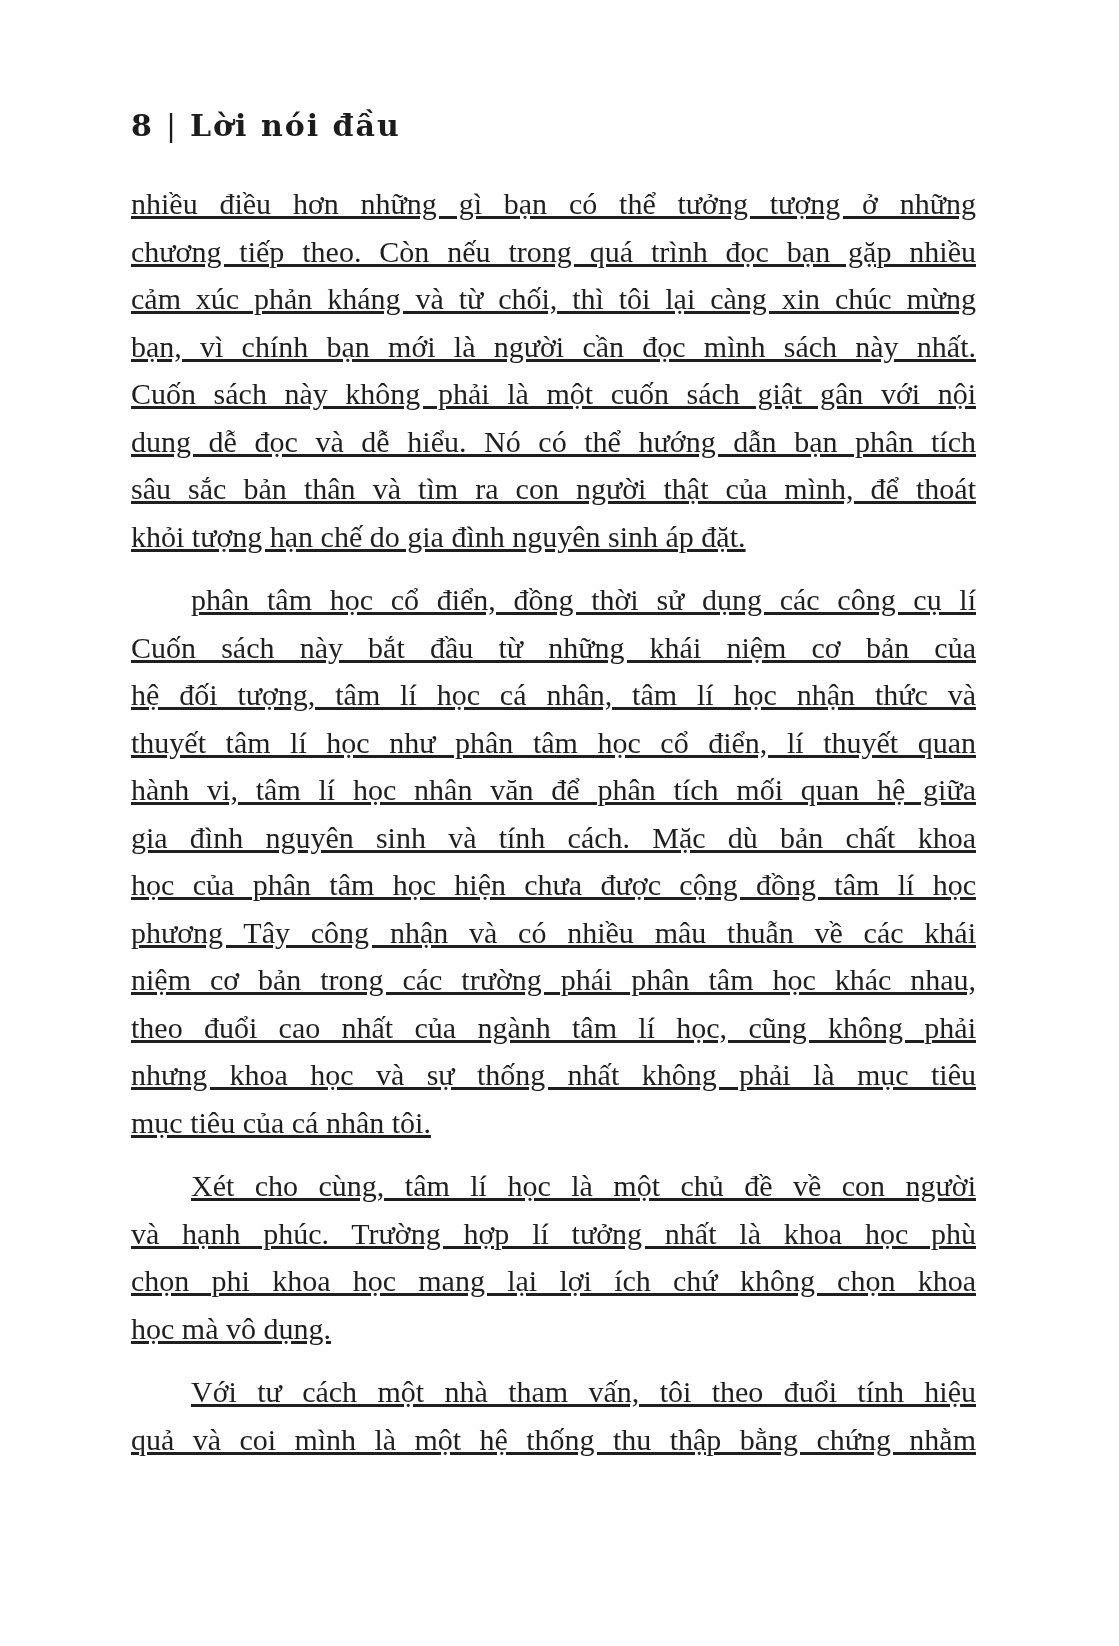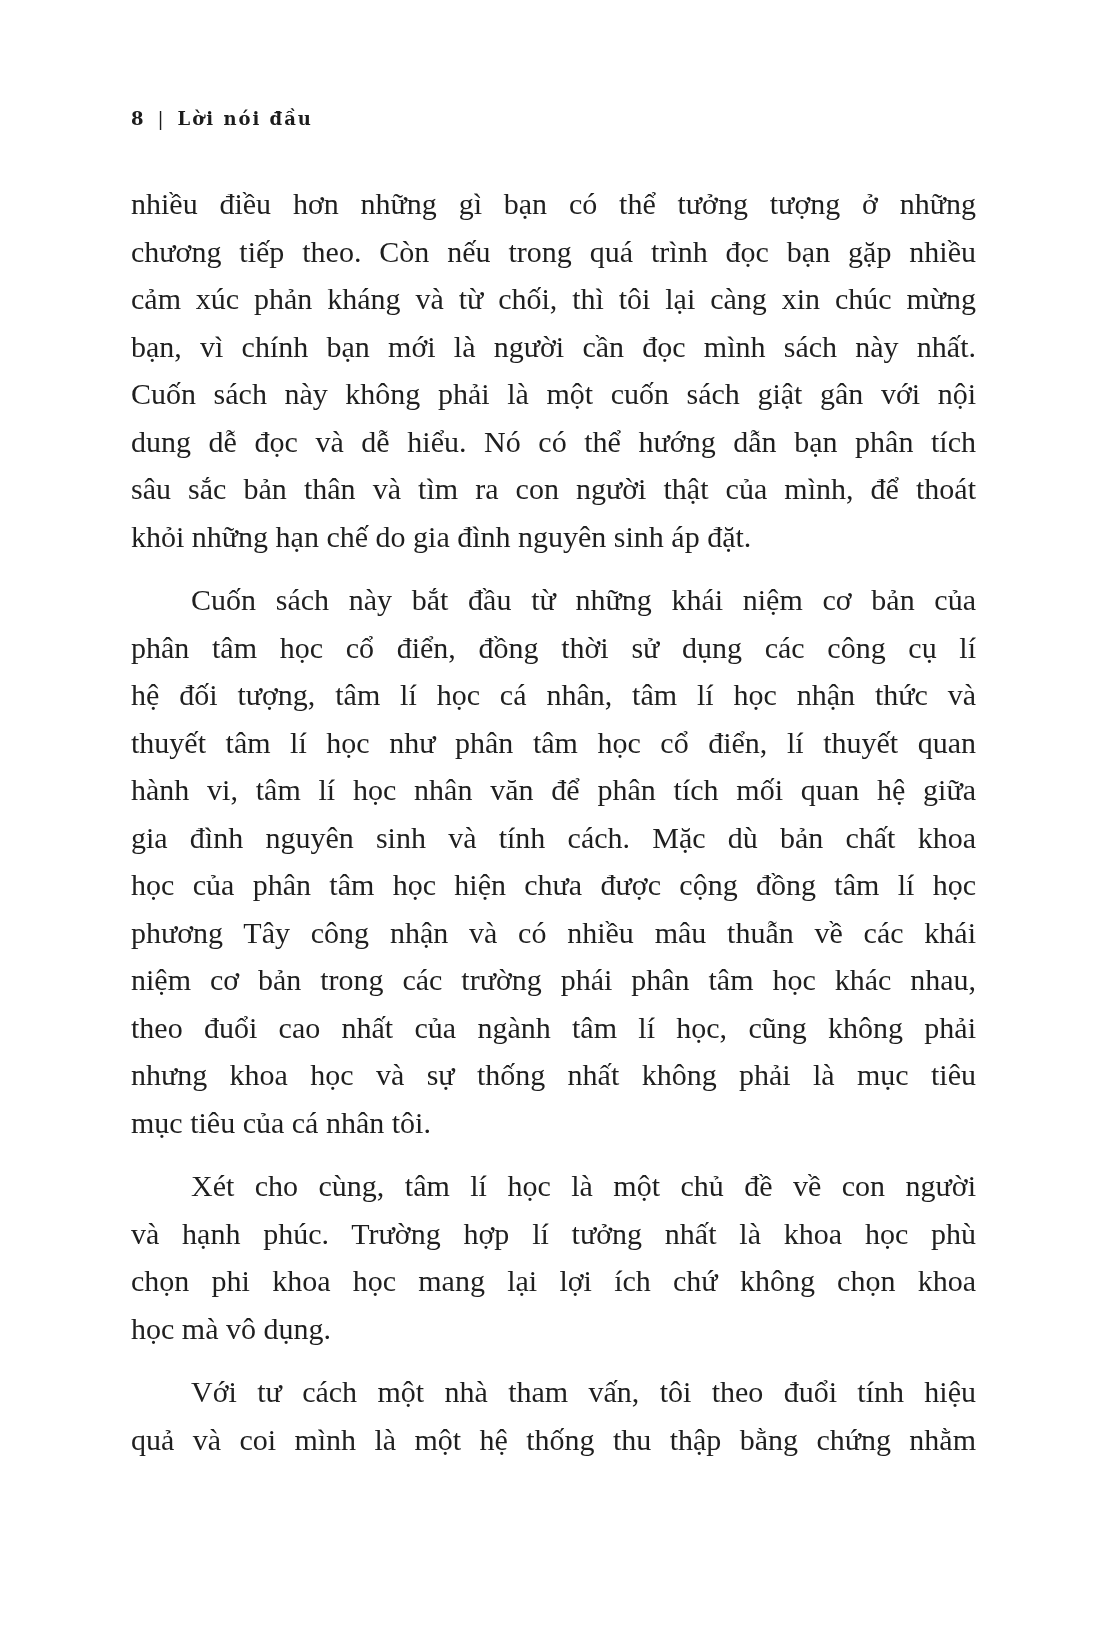--- a/index.html
+++ b/index.html
@@ -14,41 +14,42 @@
     background: #ffffff;
     color: #1f1f1f;
     overflow: hidden;
   }
   .running-header {
     position: absolute;
     left: 131px;
     top: 108px;
     font-family: "DejaVu Serif", "Liberation Serif", serif;
     font-weight: 700;
-    font-size: 18px;
+    font-size: 30px;
     letter-spacing: 2px;
     color: #1c1c1c;
     white-space: nowrap;
   }
   .running-header .sep {
     margin: 0 12px;
     font-weight: 400;
   }
   .body-text {
     position: absolute;
     left: 131px;
     top: 180px;
     width: 845px;
     font-family: "Liberation Serif", "DejaVu Serif", serif;
     font-size: 30px;
     color: #1f1f1f;
   }
   .para {
     margin: 0 0 16px 0;
     padding: 0;
+    text-decoration: underline;
   }
   .para.indent .line:first-child {
     text-indent: 60px;
   }
   .line {
     display: block;
     line-height: 47.5px;
     white-space: normal;
   }
   .line.just {
@@ -66,25 +67,25 @@
 
   <div class="body-text" id="body-text">
       <p class="para">
         <span class="line just">nhiều điều hơn những gì bạn có thể tưởng tượng ở những</span>
         <span class="line just">chương tiếp theo. Còn nếu trong quá trình đọc bạn gặp nhiều</span>
         <span class="line just">cảm xúc phản kháng và từ chối, thì tôi lại càng xin chúc mừng</span>
         <span class="line just">bạn, vì chính bạn mới là người cần đọc mình sách này nhất.</span>
         <span class="line just">Cuốn sách này không phải là một cuốn sách giật gân với nội</span>
         <span class="line just">dung dễ đọc và dễ hiểu. Nó có thể hướng dẫn bạn phân tích</span>
         <span class="line just">sâu sắc bản thân và tìm ra con người thật của mình, để thoát</span>
-        <span class="line">khỏi những hạn chế do gia đình nguyên sinh áp đặt.</span>
+        <span class="line">khỏi tượng hạn chế do gia đình nguyên sinh áp đặt.</span>
       </p>
       <p class="para indent">
+        <span class="line just">phân tâm học cổ điển, đồng thời sử dụng các công cụ lí</span>
         <span class="line just">Cuốn sách này bắt đầu từ những khái niệm cơ bản của</span>
-        <span class="line just">phân tâm học cổ điển, đồng thời sử dụng các công cụ lí</span>
         <span class="line just">hệ đối tượng, tâm lí học cá nhân, tâm lí học nhận thức và</span>
         <span class="line just">thuyết tâm lí học như phân tâm học cổ điển, lí thuyết quan</span>
         <span class="line just">hành vi, tâm lí học nhân văn để phân tích mối quan hệ giữa</span>
         <span class="line just">gia đình nguyên sinh và tính cách. Mặc dù bản chất khoa</span>
         <span class="line just">học của phân tâm học hiện chưa được cộng đồng tâm lí học</span>
         <span class="line just">phương Tây công nhận và có nhiều mâu thuẫn về các khái</span>
         <span class="line just">niệm cơ bản trong các trường phái phân tâm học khác nhau,</span>
         <span class="line just">theo đuổi cao nhất của ngành tâm lí học, cũng không phải</span>
         <span class="line just">nhưng khoa học và sự thống nhất không phải là mục tiêu</span>
         <span class="line">mục tiêu của cá nhân tôi.</span>

